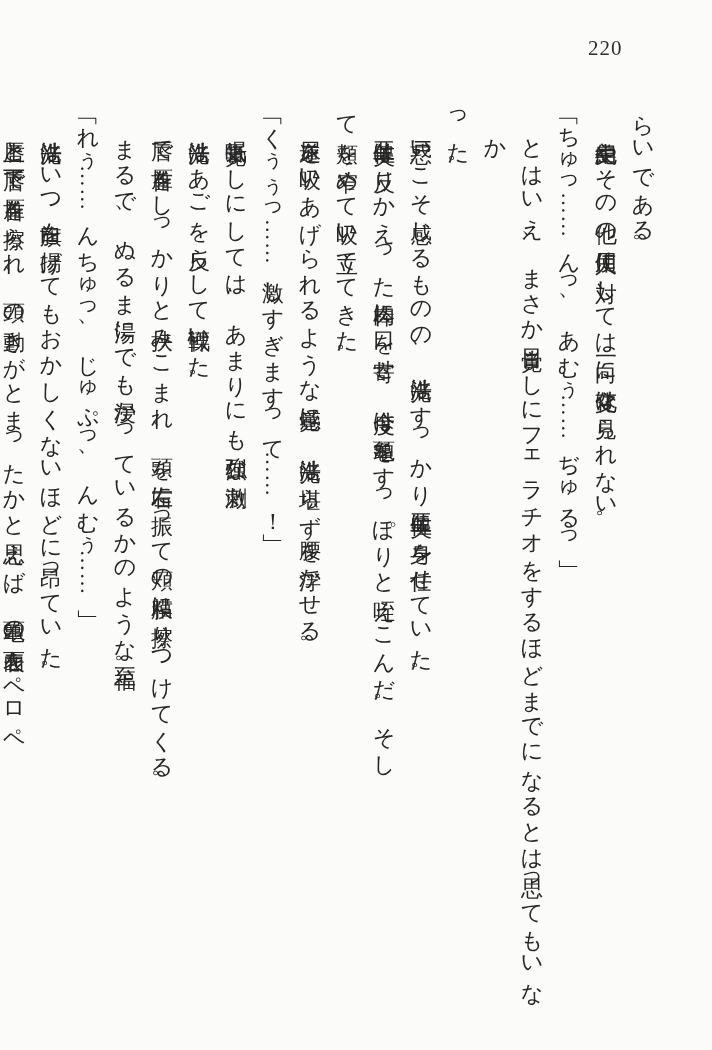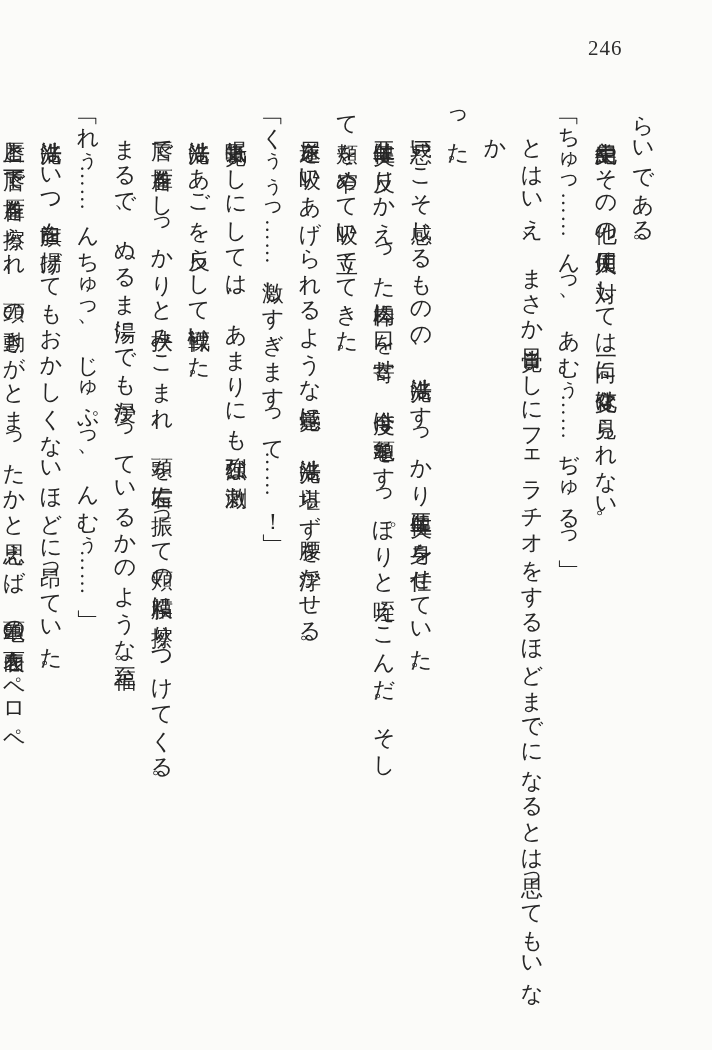--- a/index.html
+++ b/index.html
@@ -38,21 +38,21 @@
   }
   .line { display: block; }
   .indent-none  { padding-top: 0; }
   .indent-para  { padding-top: 24px; }
   .indent-quote { padding-top: 11px; }
 </style>
 </head>
 <body>
 
 <div class="book-page">
-  <div class="page-number">246</div>
+  <div class="page-number">220</div>
   <div class="text-block">
     <span class="line indent-none">らいである。</span>
     <span class="line indent-para">美由紀やその他の使用人に対しては一向に変化は見られない。</span>
     <span class="line indent-quote">「ちゅっ……んっ、あむぅ……ぢゅるっ」</span>
     <span class="line indent-para">とはいえ、まさか目覚ましにフェラチオをするほどまでになるとは思ってもいなか</span>
     <span class="line indent-none">った。</span>
     <span class="line indent-para">戸惑いこそ感じるものの、浩光はすっかり亜佐美に身を任せていた。</span>
     <span class="line indent-para">亜佐美は反りかえった肉棒に口を寄せ、今度は亀頭をすっぽりと咥えこんだ。そし</span>
     <span class="line indent-none">て頬を窄めて吸い立ててきた。</span>
     <span class="line indent-para">尿道を吸いあげられるような感覚に、浩光は堪らず腰を浮かせる。</span>

